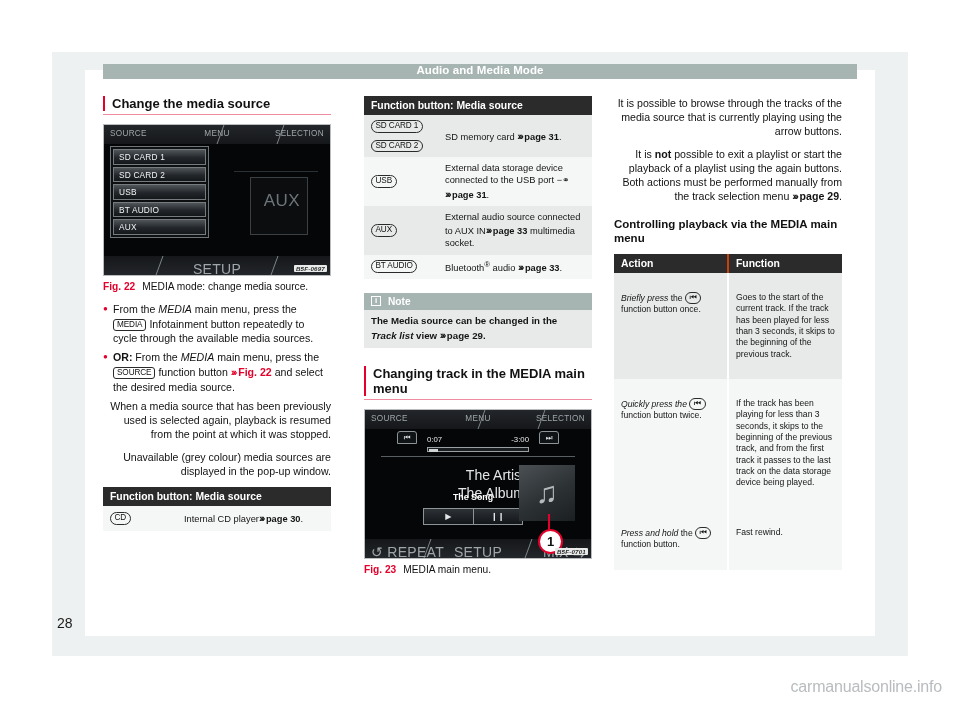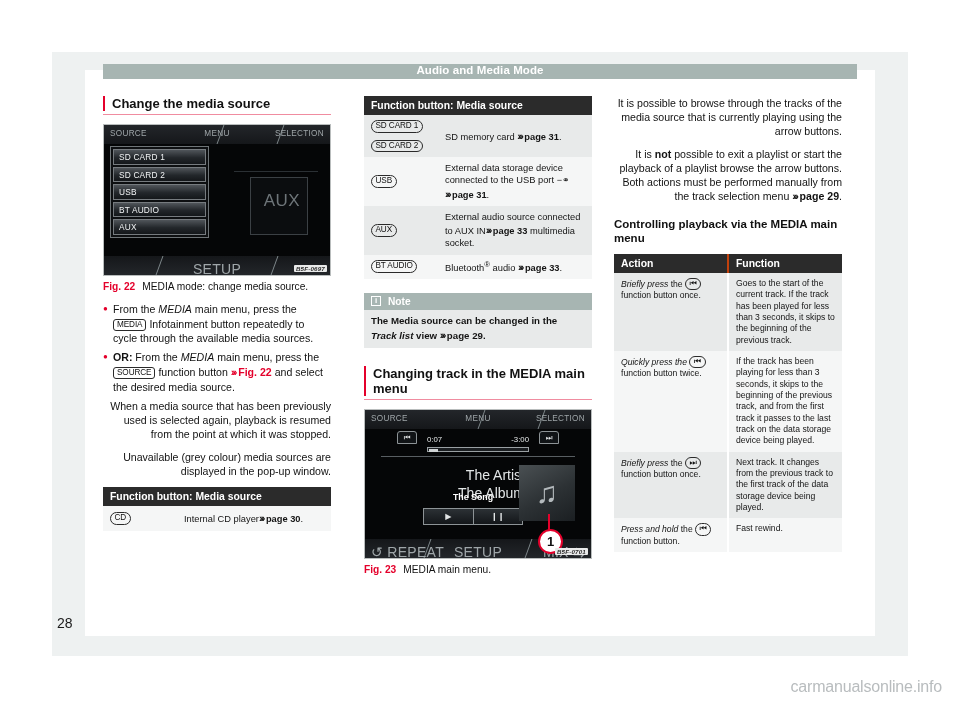--- a/index.html
+++ b/index.html
@@ -303,21 +303,21 @@
   
   .tbl2 { width: 100%; border-collapse: collapse; margin-top: 4px; }
   .tbl2 th {
     background: #2b2b2b; color: #fff;
     font-size: 10.4px; font-weight: bold; text-align: left;
     padding: 4px 7px;
   }
   .tbl2 th:first-child { border-right: 2px solid #c2410c; }
   .tbl2 td {
     font-size: 8.6px; color: #141414;
-    padding: 5px 7px; vertical-align: top;
+    padding: 19px 7px; vertical-align: top;
     line-height: 1.32; width: 50%;
   }
   .tbl2 td:first-child { border-right: 2px solid #ffffff; }
   .tbl2 tr.shade td { background: #e8eaea; }
   .tbl2 tr.plain td { background: #f5f6f6; }
 
   
   .note-box { margin-top: 14px; margin-bottom: 6px; }
   .note-head {
     background: #a7b5b2; color: #ffffff;
@@ -518,42 +518,38 @@
       <span class="fignum">Fig. 23</span>
       <span>MEDIA main menu.</span>
     </div>
   </div>
 </div>
 
 <div class="col col-3">
 
   <p class="body">It is possible to browse through the tracks of the media source that is currently playing using the arrow buttons.</p>
 
-  <p class="body"><span>It is </span><b class="bd">not</b><span> possible to exit a playlist or start the playback of a playlist browse the arrow buttons. Both actions must be performed manually from the track selection menu </span><span class="arrows">›››</span>&nbsp;<b>page 29</b><span>.</span></p>
+  <p class="body"><span>It is </span><b class="bd">not</b><span> possible to exit a playlist or start the playback of a playlist using the again buttons. Both actions must be performed manually from the track selection menu </span><span class="arrows">›››</span>&nbsp;<b>page 29</b><span>.</span></p>
 
   <h3 class="sub-title">Controlling playback via the MEDIA main menu</h3>
 
   <table class="tbl2">
     <tbody>
         <tr>
       <th>Action</th>
       <th>Function</th>
     </tr>
     <tr class="shade">
       <td><em class="it">Briefly press</em><span> the </span><span class="keycap round">⏮</span><span> function button once.</span></td>
       <td>Goes to the start of the current track. If the track has been played for less than 3 seconds, it skips to the beginning of the previous track.</td>
     </tr>
     <tr class="plain">
       <td><em class="it">Quickly press the</em><span> </span><span class="keycap round">⏮</span><span> function button twice.</span></td>
       <td>If the track has been playing for less than 3 seconds, it skips to the beginning of the previous track, and from the first track it passes to the last track on the data storage device being played.</td>
     </tr>
-    <tr class="shade">
-      <td><em class="it">Briefly press</em><span> the </span><span class="keycap round">⏭</span><span> function button once.</span></td>
-      <td>Next track. It changes from the previous track to the first track of the data storage device being played.</td>
-    </tr>
     <tr class="plain">
       <td><em class="it">Press and hold</em><span> the </span><span class="keycap round">⏮</span><span> function button.</span></td>
       <td>Fast rewind.</td>
     </tr>
   </tbody>
     </table>
 </div>
 
 <div class="watermark">carmanualsonline.info</div>
 

